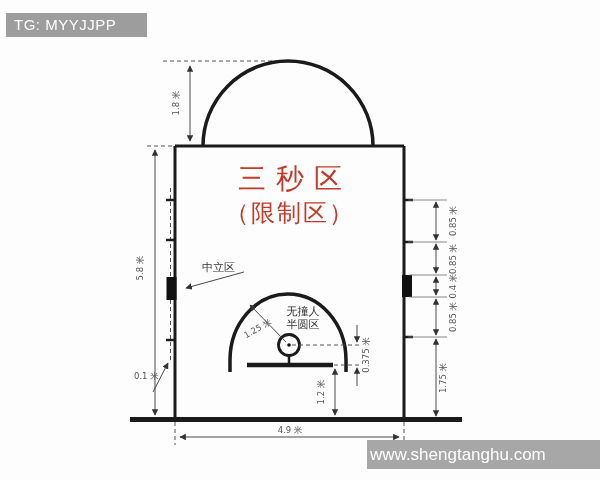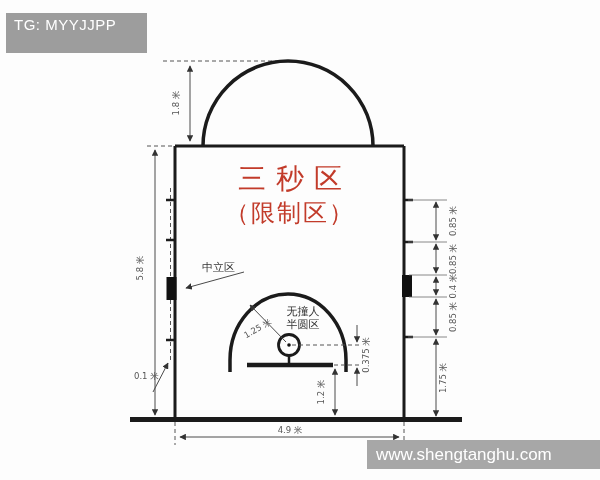--- a/index.html
+++ b/index.html
@@ -5,35 +5,35 @@
   html,body{margin:0;padding:0;}
   #root{
     position:relative;
     width:600px;height:480px;
     background:#fdfdfd;
     overflow:hidden;
     font-family:"Liberation Sans", sans-serif;
   }
   #badge{
     position:absolute;left:6px;top:13px;
-    width:141px;height:40px;
+    width:141px;height:24px;
     background:#9d9d9d;
     color:#ffffff;
     font-size:15px;line-height:24px;
     padding-left:8px;
     letter-spacing:0.5px;
     box-sizing:border-box;
   }
   #watermark{
     position:absolute;left:367px;top:440px;
     width:233px;height:29px;
     background:#a7a7a7;
     color:#ffffff;
     font-size:17px;line-height:29px;
-    padding-left:9px;
+    padding-left:3px;
     box-sizing:border-box;
   }
   svg{position:absolute;left:0;top:0;}
   .court{stroke:#1b1b1b;fill:none;}
   .dim{stroke:#4a4a4a;stroke-width:1;fill:none;}
   .ext{stroke:#6a6a6a;stroke-width:0.8;fill:none;}
   .dashed{stroke:#555;stroke-width:1;fill:none;stroke-dasharray:4 3;}
   .dimtext{
     font-family:"DejaVu Sans", sans-serif;
     font-size:8.5px;fill:#555;

